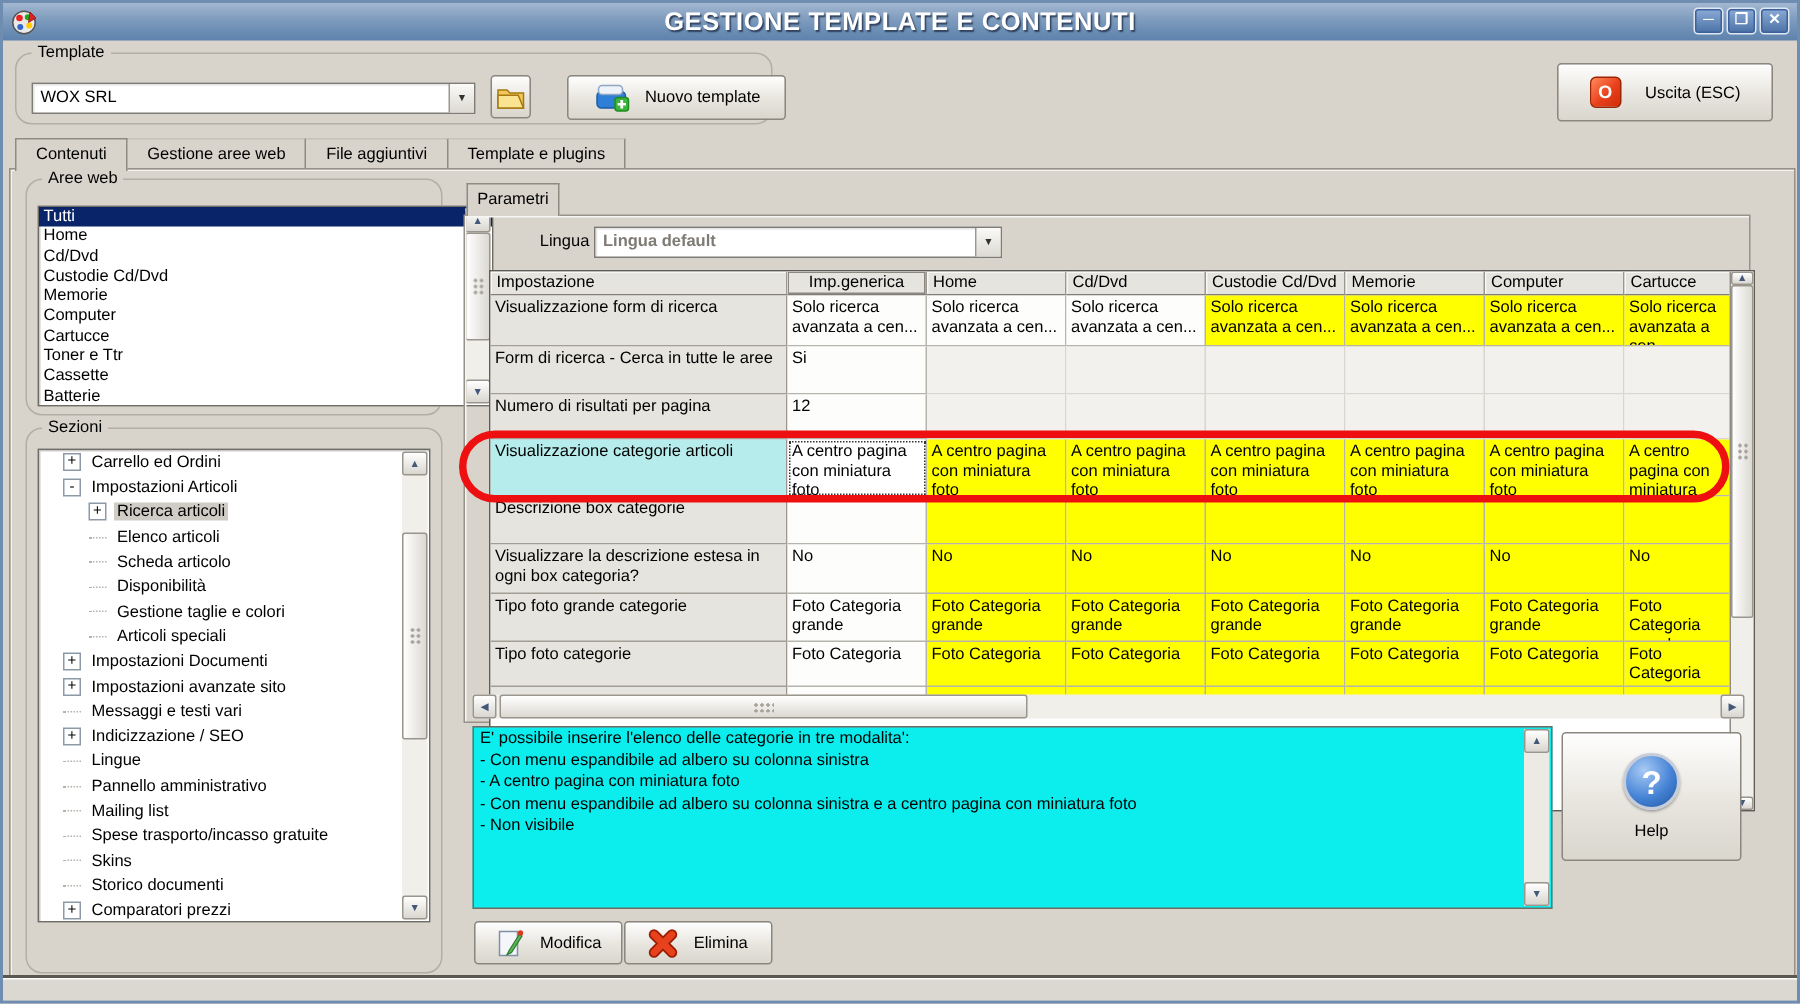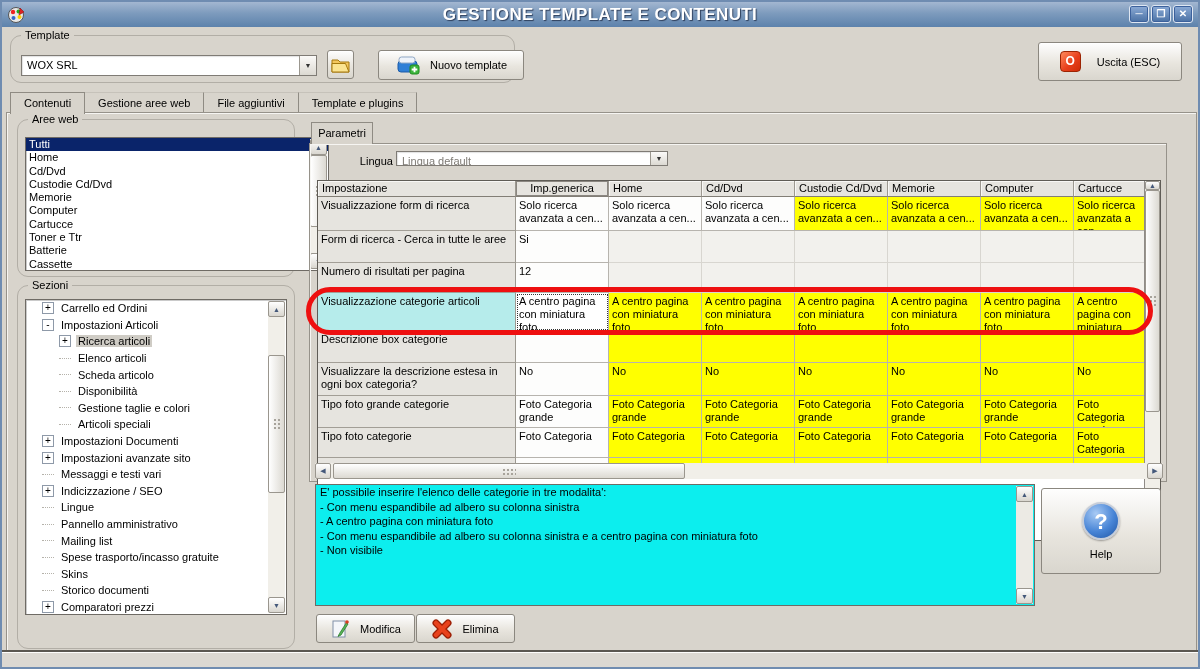--- a/index.html
+++ b/index.html
@@ -63,21 +63,21 @@
   .stub{flex:none;width:12px;margin-right:5px;border-top:1px dotted #b5b2aa;}
   .tlabel{padding:0 2px;}
   .tlabel.sel{background:#cfccc5;}
   
   .ptab{position:absolute;left:304px;top:9px;width:62px;height:22px;background:#d8d4cc;
     border:1px solid #8f8b83;border-bottom:none;text-align:center;line-height:21px;z-index:3;}
   .pframe{position:absolute;left:302px;top:30px;width:858px;height:339px;border:1px solid #96928a;
     box-shadow:inset 1px 1px 0 #f6f5f2;}
   .lingua-label{position:absolute;left:330px;top:42px;width:62px;text-align:right;}
   
-  .tbl{position:absolute;left:310px;top:67px;width:844px;height:361px;border:1px solid #5f5c56;
+  .tbl{position:absolute;left:319px;top:67px;width:844px;height:361px;border:1px solid #5f5c56;
     background:#fff;display:flex;overflow:hidden;}
   .tbl-main{width:826px;overflow:hidden;}
   .tr{display:flex;}
   .th{background:#e6e4df;border-right:1px solid #9c9890;border-bottom:1px solid #827e76;
     box-shadow:inset 1px 1px 0 #f8f7f5;padding:1px 4px;overflow:hidden;white-space:nowrap;height:16px;cursor:default;}
   .th.sunk{box-shadow:inset 0 0 0 1px #8b8781;text-align:center;}
   .td{border-right:1px solid #b7b4ae;border-bottom:1px solid #b7b4ae;padding:2px 3px 0 3px;
     overflow:hidden;line-height:13px;cursor:default;}
   .td.lbl{background:#e6e4df;border-right:1px solid #9c9890;border-bottom:1px solid #a29e96;}
   .td.cyansel{background:#b6eceb;}
@@ -172,22 +172,22 @@
     </div>
     <div class="listbox sunken">
       <div class="litem sel">Tutti</div>
       <div class="litem">Home</div>
       <div class="litem">Cd/Dvd</div>
       <div class="litem">Custodie Cd/Dvd</div>
       <div class="litem">Memorie</div>
       <div class="litem">Computer</div>
       <div class="litem">Cartucce</div>
       <div class="litem">Toner e Ttr</div>
+      <div class="litem">Cassette</div>
       <div class="litem">Batterie</div>
-      <div class="litem">Cassette</div>
       <div class="sbv lb-sb">
         <div class="sb-b">▲</div>
         <div class="sb-t" style="height:72px;">
             <div class="grip"></div>
           </div>
         <div style="flex:1;"></div>
         <div class="sb-b">▼</div>
       </div>
     </div>
 
@@ -280,21 +280,21 @@
           </div>
         <div style="flex:1;"></div>
         <div class="sb-b">▼</div>
       </div>
     </div>
 
     <div class="ptab">Parametri</div>
     <div class="pframe"></div>
 
     <span class="lingua-label">Lingua :</span>
-    <div class="combo" style="left:389px;top:38px;width:272px;height:15px;">
+    <div class="combo" style="left:389px;top:38px;width:272px;height:21px;font-weight:bold;">
       <span class="combo-text" style="color:#7e7a74;">Lingua default</span>
       <span class="combo-btn">▼</span>
     </div>
 
     <div class="tbl">
       <div class="tbl-main">
         <div class="tr">
           <div class="th lw">Impostazione</div>
           <div class="th cw sunk">Imp.generica</div>
           <div class="th cw">Home</div>

